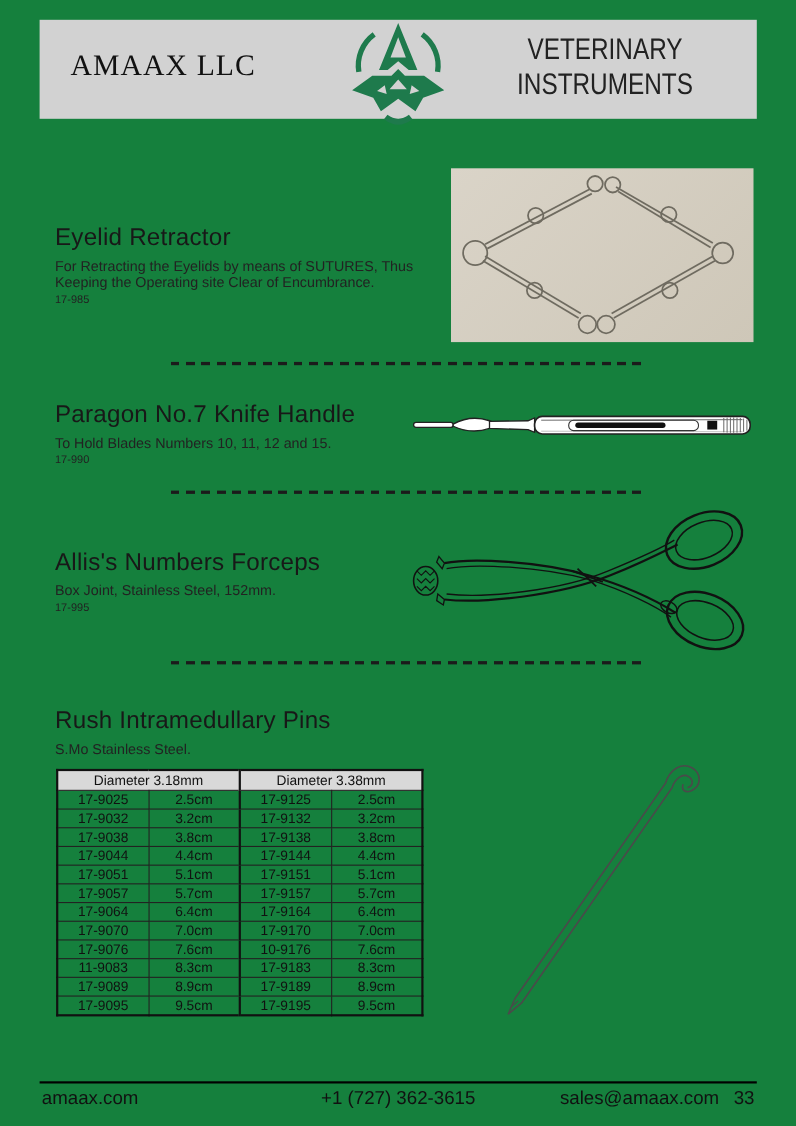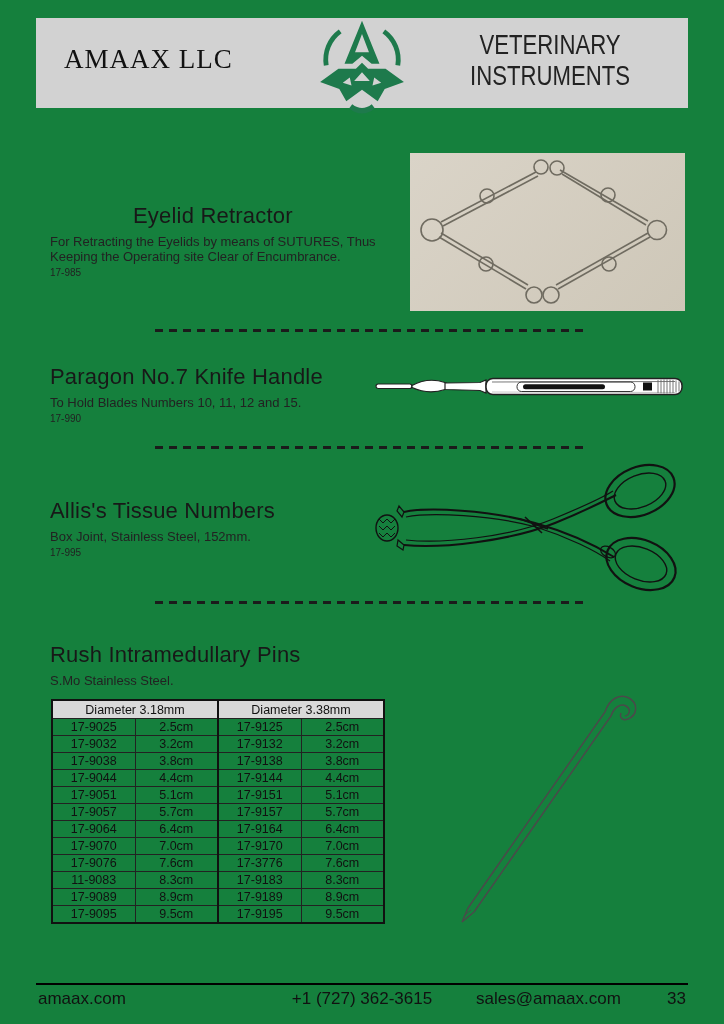--- a/index.html
+++ b/index.html
@@ -10,21 +10,21 @@
   }
   
   .band{position:absolute;left:36px;top:18px;width:652px;height:90px;background:#d2d2d2;}
   .company{position:absolute;left:64px;top:44px;font-family:"Liberation Serif","DejaVu Serif",serif;
     font-size:27px;letter-spacing:1px;color:#111;}
   .vet-title{position:absolute;left:420px;top:30px;width:260px;text-align:center;
     font-size:27px;line-height:31px;color:#222;transform:scaleX(.82);transform-origin:center;}
   .logo{position:absolute;left:315px;top:20px;width:94px;height:96px;}
   
   .sec{position:absolute;left:50px;}
-  .sec h2{margin:0 0 5px 0;font-size:22px;font-weight:400;color:#181818;letter-spacing:.2px;text-align:center;}
+  .sec h2{margin:0 0 5px 0;font-size:22px;font-weight:400;color:#181818;letter-spacing:.2px;}
   .desc{font-size:13px;line-height:15px;color:#222;}
   .pn{font-size:10px;line-height:15px;color:#222;margin-top:1px;}
   .photo{position:absolute;left:410px;top:153px;width:275px;height:158px;
     background:linear-gradient(135deg,#dad4c8,#cec7b8);}
   .divider{position:absolute;left:155px;width:433px;height:3px;
     background:repeating-linear-gradient(90deg,#1b1b1b 0 8px,transparent 8px 14px);}
   .lineart{position:absolute;}
   
   .pins-table{position:absolute;left:51px;top:699px;border-collapse:collapse;
     font-size:12.5px;color:#111;table-layout:fixed;}
@@ -116,21 +116,21 @@
         <path d="M298,13.7 L298,27.3"></path>
         <path d="M301,14 L301,27"></path>
       <path d="M304,14.5 L304,26.5"></path>
         <path d="M307,15.5 L307,25.5"></path>
     </g>
   </svg>
 
   <div class="divider" style="top:446px"></div>
 
   <div class="sec" style="top:498px">
-    <h2>Allis's Tissue Numbers</h2>
+    <h2>Allis's Numbers Forceps</h2>
     <div class="desc">Box Joint, Stainless Steel, 152mm.</div>
     <div class="pn">17-995</div>
   </div>
   <svg class="lineart" style="left:370px;top:455px" width="320" height="145" viewBox="0 0 320 145">
     <g fill="none" stroke="#111">
 
       <ellipse cx="17" cy="73" rx="11" ry="13" stroke-width="1.4"></ellipse>
       <path d="M9,64 l4,4 l4,-4 l4,4 l4,-4 M9,71 l4,4 l4,-4 l4,4 l4,-4 M9,78 l4,4 l4,-4 l4,4 l4,-4" stroke-width="1"></path>
 
       <path d="M34,57 C58,52 120,55 165,68 C200,78 228,92 244,102" stroke-width="2"></path>
@@ -221,21 +221,21 @@
         </tr>
         <tr>
           <td>17-9070</td>
           <td>7.0cm</td>
           <td>17-9170</td>
           <td>7.0cm</td>
         </tr>
         <tr>
           <td>17-9076</td>
           <td>7.6cm</td>
-          <td>17-3776</td>
+          <td>10-9176</td>
           <td>7.6cm</td>
         </tr>
         <tr>
           <td>11-9083</td>
           <td>8.3cm</td>
           <td>17-9183</td>
           <td>8.3cm</td>
         </tr>
         <tr>
           <td>17-9089</td>
@@ -257,16 +257,16 @@
       <path d="M28,240 L165,44 C169,31 180,25 189,30 C198,35 198,47 188,51 C183,53 179,50 181,45"></path>
       <path d="M34,244 L171,48 C174,39 181,35 186,38 C191,41 190,47 185,48"></path>
       <path d="M28,240 L22,254 L34,244"></path>
       <path d="M25,247 L31,242" stroke-width="1"></path>
     </g>
   </svg>
 
   <div class="footrule"></div>
   <div class="foot" style="left:38px">amaax.com</div>
   <div class="foot" style="left:230px;width:264px;text-align:center">+1 (727) 362-3615</div>
-  <div class="foot" style="left:476px;width:140px;text-align:left">sales@amaax.com</div>
+  <div class="foot" style="left:509px;width:140px;text-align:left">sales@amaax.com</div>
   <div class="foot" style="left:667px">33</div>
 
 </div>
 
 </body></html>

